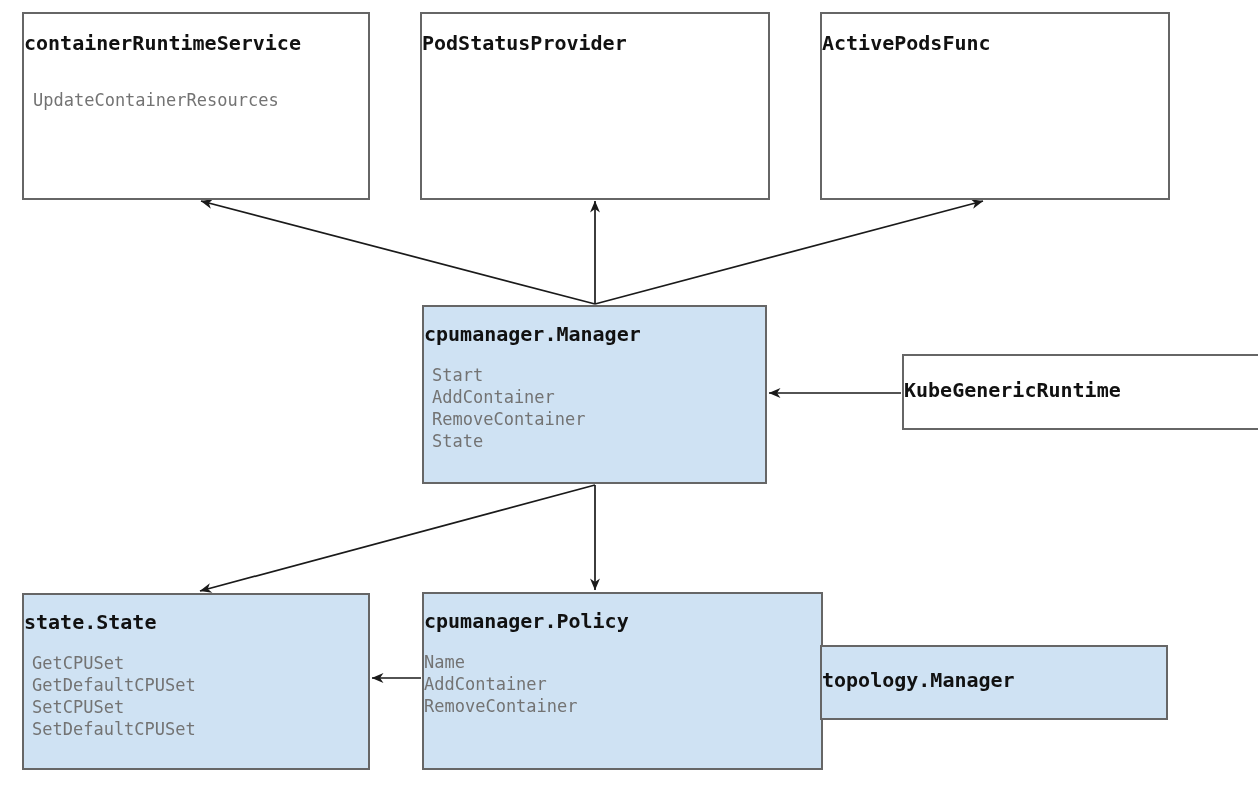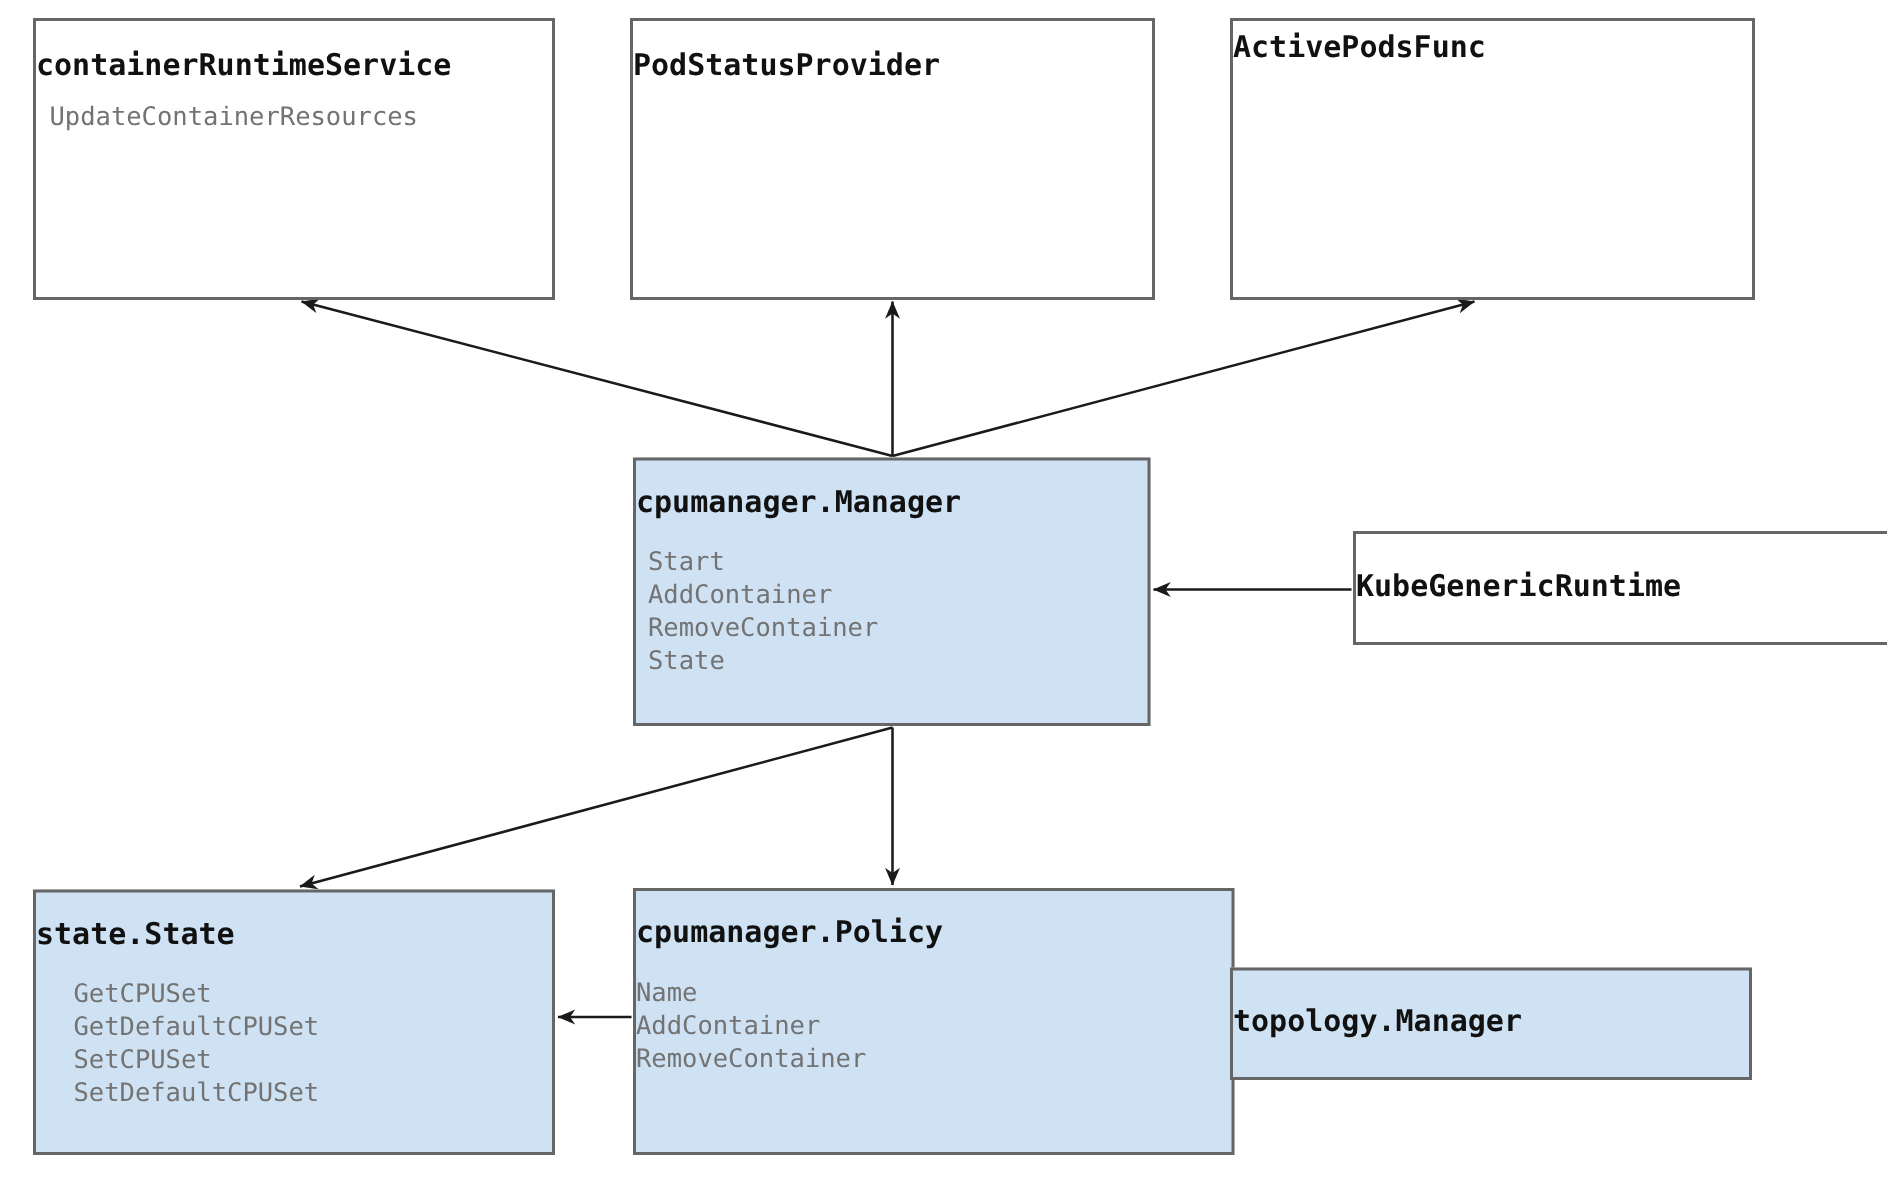--- a/index.html
+++ b/index.html
@@ -51,38 +51,38 @@
     font-family: "DejaVu Sans Mono", "Liberation Mono", monospace;
     font-size: 17px;
     line-height: 22px;
     color: #737373;
     white-space: nowrap;
   }
 
   
   #node-container-runtime-service { left: 22px;  top: 12px;  width: 348px; height: 188px; }
   #node-container-runtime-service .node-title   { margin-top: 17px; }
-  #node-container-runtime-service .node-members { margin-top: 12px; padding-left: 9px; }
+  #node-container-runtime-service .node-members { margin-top: 34px; padding-left: 9px; }
 
   #node-pod-status-provider { left: 420px; top: 12px; width: 350px; height: 188px; }
   #node-pod-status-provider .node-title { margin-top: 17px; }
 
   #node-active-pods-func { left: 820px; top: 12px; width: 350px; height: 188px; }
-  #node-active-pods-func .node-title { margin-top: 5px; }
+  #node-active-pods-func .node-title { margin-top: 17px; }
 
   #node-cpumanager-manager { left: 422px; top: 305px; width: 345px; height: 179px; }
   #node-cpumanager-manager .node-title   { margin-top: 15px; }
   #node-cpumanager-manager .node-members { margin-top: 18px; padding-left: 8px; }
 
   #node-kube-generic-runtime { left: 902px; top: 354px; width: 412px; height: 76px; }
   #node-kube-generic-runtime .node-title { margin-top: 22px; }
 
   #node-state-state { left: 22px; top: 593px; width: 348px; height: 177px; }
   #node-state-state .node-title   { margin-top: 15px; }
-  #node-state-state .node-members { margin-top: 18px; padding-left: 25px; }
+  #node-state-state .node-members { margin-top: 18px; padding-left: 8px; }
 
   #node-cpumanager-policy { left: 422px; top: 592px; width: 401px; height: 178px; }
   #node-cpumanager-policy .node-title   { margin-top: 15px; }
   #node-cpumanager-policy .node-members { margin-top: 18px; padding-left: 0; }
 
   #node-topology-topology { left: 820px; top: 645px; width: 348px; height: 75px; }
   #node-topology-topology .node-title { margin-top: 21px; }
 </style>
 </head>
 <body>

